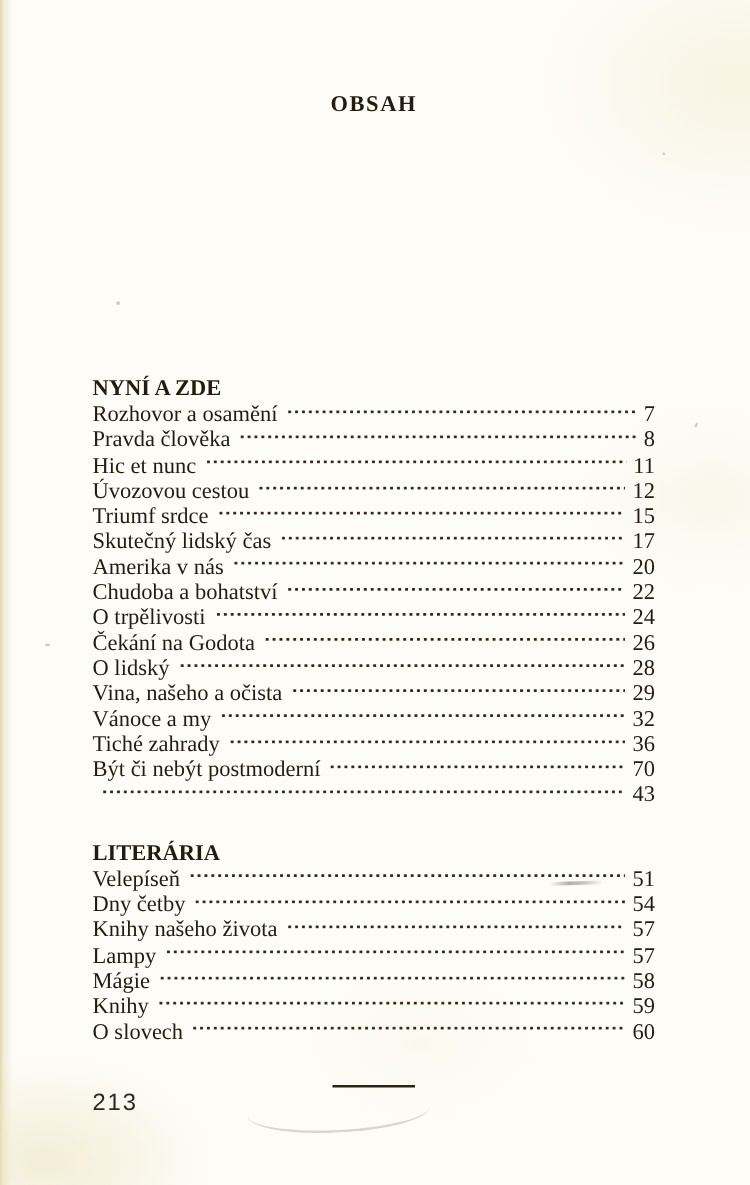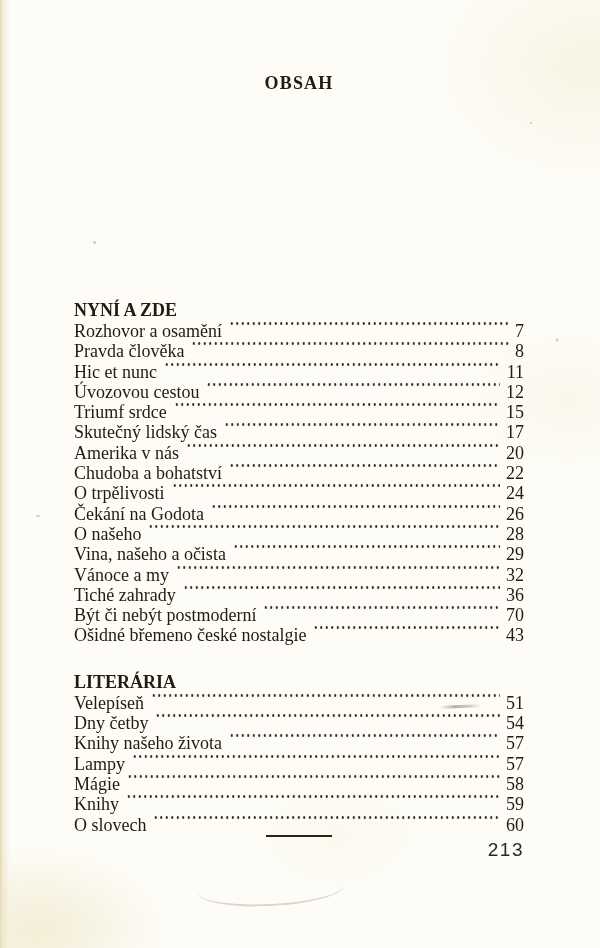--- a/index.html
+++ b/index.html
@@ -37,37 +37,38 @@
   .section-heading {
     font-size: 18px;
     line-height: 21px;
     font-weight: bold;
     text-align: left;
   }
   .section:nth-of-type(1) .section-heading { margin-top: 205px; }
   .section:nth-of-type(2) .section-heading { margin-top: 26px; }
   .toc-entry {
     display: flex;
-    align-items: flex-start;
+    align-items: center;
     font-size: 18px;
     line-height: 20.3px;
   }
   .entry-title { white-space: nowrap; }
   .entry-page  { white-space: nowrap; }
   .leader {
     flex: 1;
     height: 5px;
     margin: 0 6px 4px 7px;
     background-image: radial-gradient(circle, #2b2416 1.02px, rgba(43,36,22,0) 1.4px);
     background-size: 5.5px 5px;
     background-repeat: repeat-x;
     background-position: left bottom;
   }
   .footer {
-    text-align: right;
+    margin-top: 33px;
+    text-align: left;
   }
   .footer-rule {
     width: 66px;
     height: 0;
     margin: 0 auto 1px auto;
     border-top: 2px solid #2a2415;
   }
   .footer-page-number {
     font-family: "Liberation Sans", "DejaVu Sans", sans-serif;
     font-size: 19px;
@@ -149,21 +150,21 @@
             <span class="entry-title">O trpělivosti</span>
             <span class="leader"></span>
             <span class="entry-page">24</span>
           </div>
           <div class="toc-entry">
             <span class="entry-title">Čekání na Godota</span>
             <span class="leader"></span>
             <span class="entry-page">26</span>
           </div>
           <div class="toc-entry">
-            <span class="entry-title">O našeho</span>
+            <span class="entry-title">O lidský</span>
             <span class="leader"></span>
             <span class="entry-page">28</span>
           </div>
           <div class="toc-entry">
             <span class="entry-title">Vina, našeho a očista</span>
             <span class="leader"></span>
             <span class="entry-page">29</span>
           </div>
           <div class="toc-entry">
             <span class="entry-title">Vánoce a my</span>
@@ -174,21 +175,20 @@
             <span class="entry-title">Tiché zahrady</span>
             <span class="leader"></span>
             <span class="entry-page">36</span>
           </div>
           <div class="toc-entry">
             <span class="entry-title">Být či nebýt postmoderní</span>
             <span class="leader"></span>
             <span class="entry-page">70</span>
           </div>
           <div class="toc-entry">
-            <span class="entry-title">Ošidné břemeno české nostalgie</span>
             <span class="leader"></span>
             <span class="entry-page">43</span>
           </div>
         </div>
         <div class="section">
           <div class="section-heading">LITERÁRIA</div>
           <div class="toc-entry">
             <span class="entry-title">Velepíseň</span>
             <span class="leader"></span>
             <span class="entry-page">51</span>

